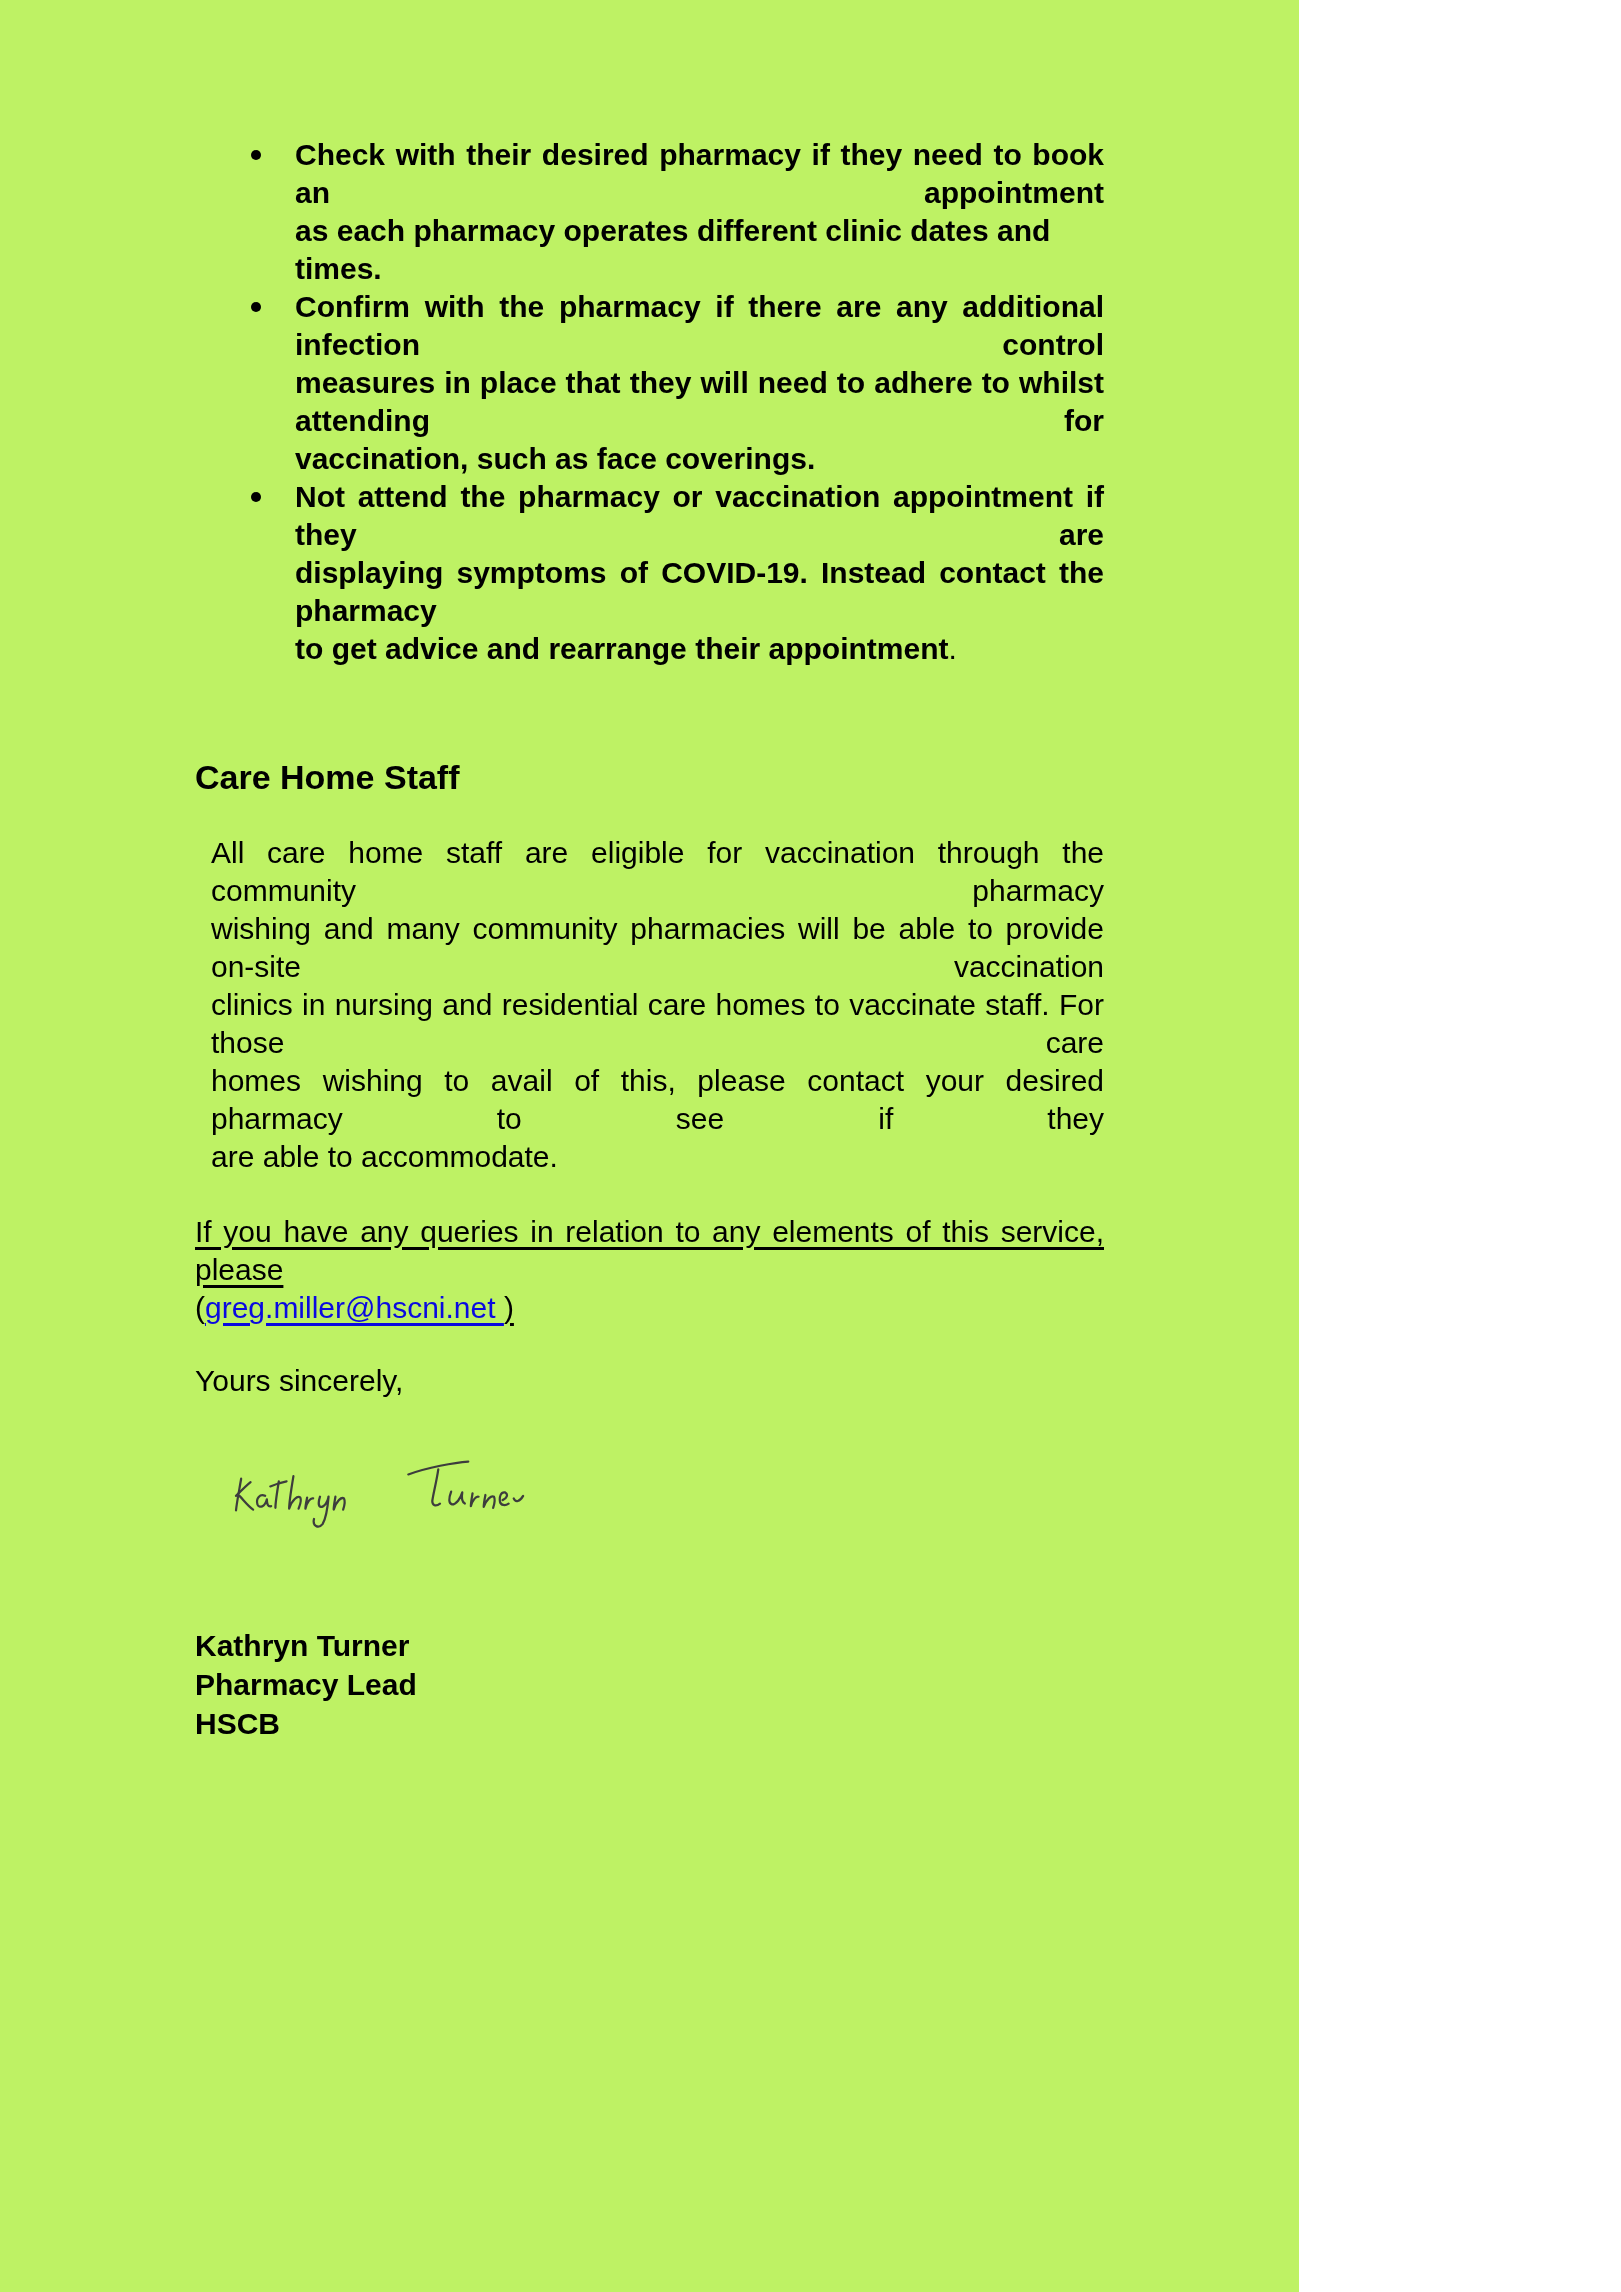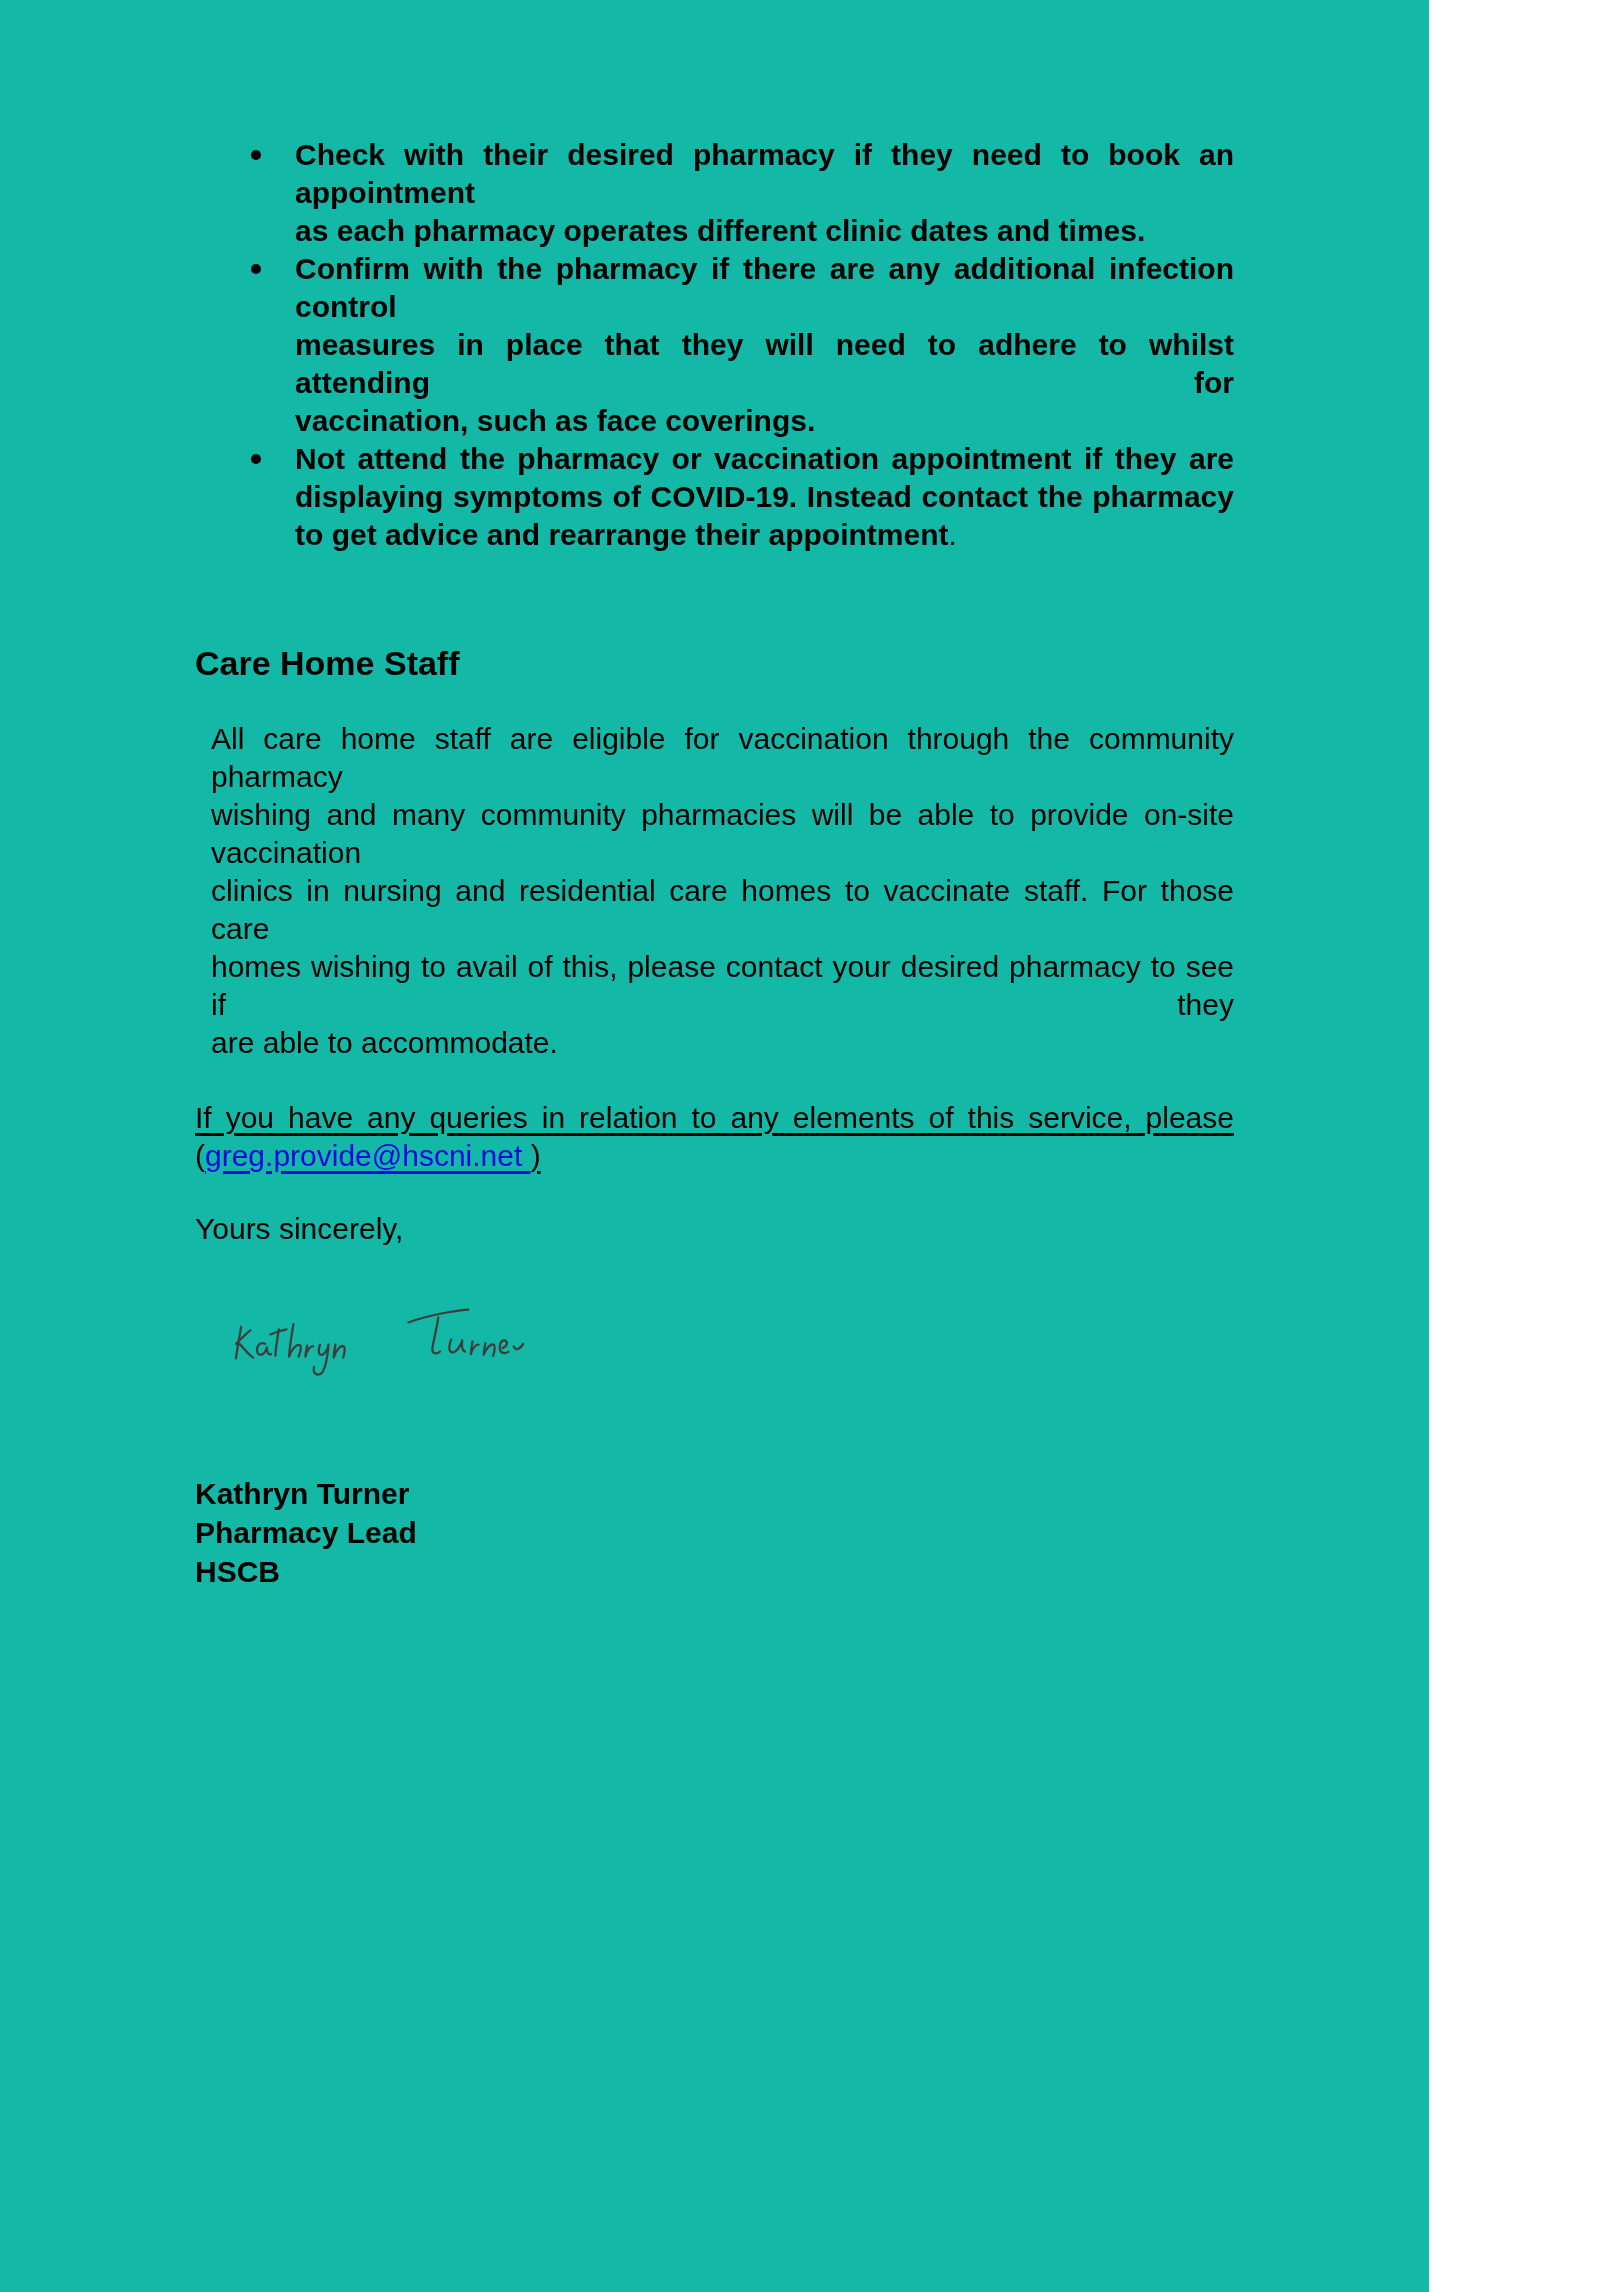--- a/index.html
+++ b/index.html
@@ -2,23 +2,23 @@
 <html style="--link-color: #0a0ae0;font-size:14.3px"><head>
 <meta charset="utf-8">
 <style>
   html, body {
     margin: 0;
     padding: 0;
     background: #ffffff;
   }
   .page {
     position: relative;
-    width: 1429px;
+    width: 1299px;
     height: 2293px;
-    background: #14b8a6;
+    background: #bef264;
     font-family: "Liberation Sans", "DejaVu Sans", sans-serif;
     font-size: 30px;
     line-height: 38px;
     color: #000000;
     overflow: hidden;
   }
   .content {
     box-sizing: border-box;
     padding: 136px 195px 0 195px;
   }
@@ -127,21 +127,21 @@
     <div class="para1">
       <span class="ln just">All care home staff are eligible for vaccination through the community pharmacy</span>
       <span class="ln just">wishing and many community pharmacies will be able to provide on-site vaccination</span>
       <span class="ln just">clinics in nursing and residential care homes to vaccinate staff. For those care</span>
       <span class="ln just">homes wishing to avail of this, please contact your desired pharmacy to see if they</span>
       <span class="ln">are able to accommodate.</span>
     </div>
 
     <div class="queries">
       <span class="ln just u">If you have any queries in relation to any elements of this service, please</span>
-      <span class="ln"><span>(</span><a class="link">greg.provide@hscni.net </a><span class="u">)</span></span>
+      <span class="ln"><span>(</span><a class="link">greg.miller@hscni.net </a><span class="u">)</span></span>
     </div>
 
     <p class="valediction">Yours sincerely,</p>
 
     <div class="signature">
       <svg viewBox="0 0 350 95" xmlns="http://www.w3.org/2000/svg">
         <g fill="none" stroke="#3d3d3d" stroke-width="2.6" stroke-linecap="round" stroke-linejoin="round">
           <path d="M13,25 C11,37 8,52 7,62"></path>
           <path d="M7,45 C13,39 19,33 24,29"></path>
           <path d="M11,45 C16,50 21,57 27,61"></path>

